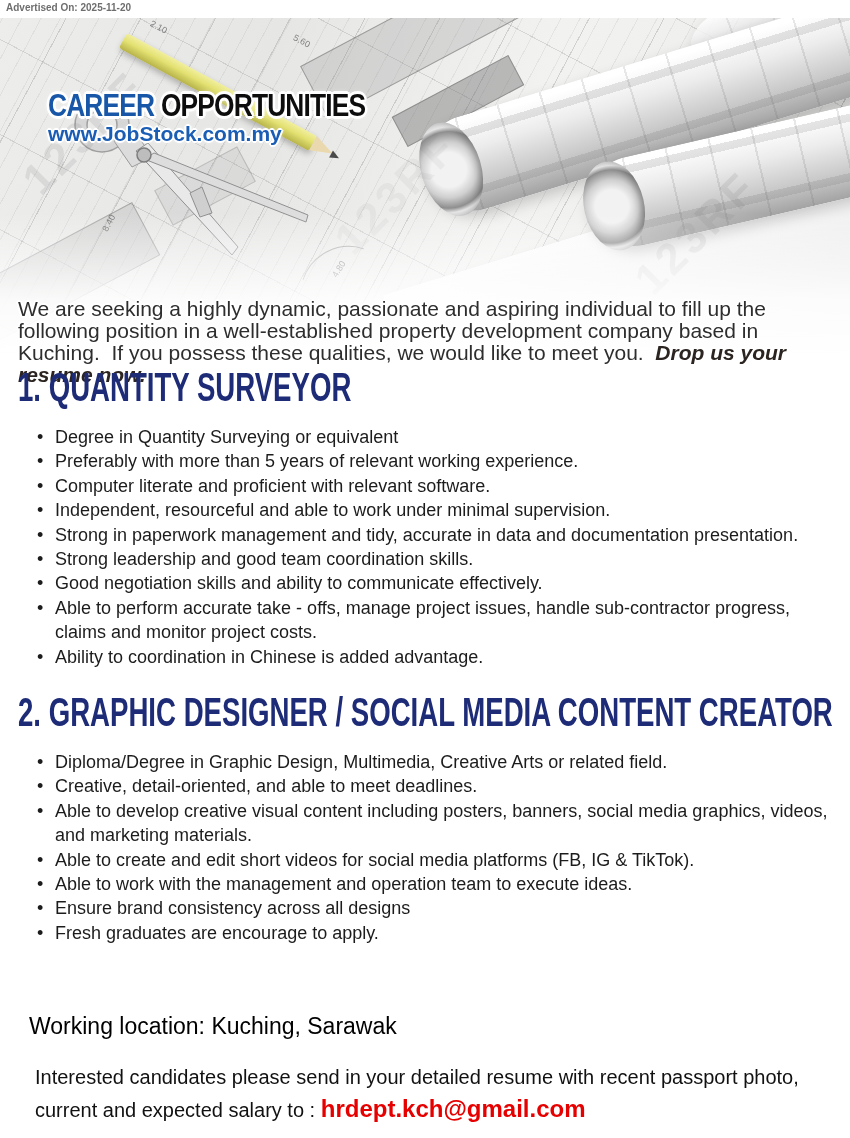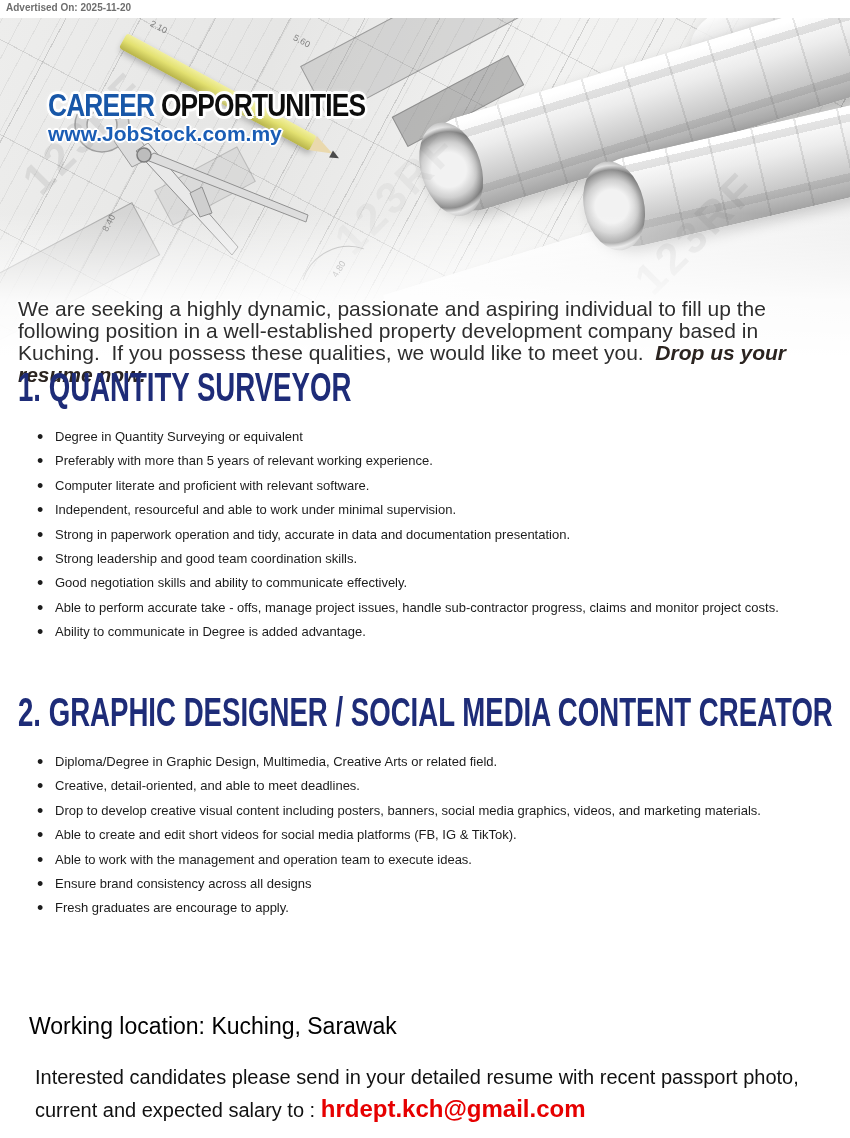--- a/index.html
+++ b/index.html
@@ -91,21 +91,21 @@
   .intro{position:absolute;left:18px;top:277px;width:818px;font-size:21px;line-height:22px;color:#2e2e2e;
     white-space:pre-wrap;
     text-shadow:2px 0 0 #fff,-2px 0 0 #fff,0 2px 0 #fff,0 -2px 0 #fff,1.5px 1.5px 0 #fff,-1.5px 1.5px 0 #fff,1.5px -1.5px 0 #fff,-1.5px -1.5px 0 #fff,0 0 5px #fff;}
   .intro .cta{font-weight:700;font-style:italic;color:#2b2420;}
   
   .job-title{position:absolute;left:18px;margin:0;font-size:40px;font-weight:700;color:#1e2c78;
     white-space:nowrap;transform:scaleX(0.69);transform-origin:left center;line-height:1;}
   .jt1{top:367px;}
   .jt2{top:692px;}
   .req-list{position:absolute;left:18px;width:812px;margin:0;padding:0;list-style:none;
-    font-size:13px;line-height:24.4px;color:#1c1c1c;}
+    font-size:18px;line-height:24.4px;color:#1c1c1c;}
   .rl1{top:425px;}
   .rl2{top:750px;}
   .req-list li{position:relative;padding-left:37px;}
   .req-list li::before{content:"\2022";position:absolute;left:19px;top:0;font-size:18px;color:#1c1c1c;}
   
   .location{position:absolute;left:29px;top:1013px;font-size:23px;color:#000;}
   .footer{position:absolute;left:35px;top:1062px;width:800px;font-size:20px;color:#111;}
   .footer .fl{white-space:pre-wrap;line-height:31px;}
   .footer .email{font-size:24px;font-weight:700;color:#e60000;}
 </style>
@@ -175,32 +175,32 @@
   </div>
 
   <p class="intro"><span>We are seeking a highly dynamic, passionate and aspiring individual to fill up the following position in a well-established property development company based in Kuching.  If you possess these qualities, we would like to meet you.  </span><span class="cta">Drop us your resume now.</span></p>
 
   <h1 class="job-title jt1">1. QUANTITY SURVEYOR</h1>
   <ul class="req-list rl1">
       <li>Degree in Quantity Surveying or equivalent</li>
       <li>Preferably with more than 5 years of relevant working experience.</li>
       <li>Computer literate and proficient with relevant software.</li>
       <li>Independent, resourceful and able to work under minimal supervision.</li>
-      <li>Strong in paperwork operation and tidy, accurate in data and documentation presentation.</li>
+      <li>Strong in paperwork management and tidy, accurate in data and documentation presentation.</li>
       <li>Strong leadership and good team coordination skills.</li>
       <li>Good negotiation skills and ability to communicate effectively.</li>
       <li>Able to perform accurate take - offs, manage project issues, handle sub-contractor progress, claims and monitor project costs.</li>
-      <li>Ability to communicate in Degree is added advantage.</li>
+      <li>Ability to coordination in Chinese is added advantage.</li>
     </ul>
 
   <h1 class="job-title jt2">2. GRAPHIC DESIGNER / SOCIAL MEDIA CONTENT CREATOR</h1>
   <ul class="req-list rl2">
       <li>Diploma/Degree in Graphic Design, Multimedia, Creative Arts or related field.</li>
       <li>Creative, detail-oriented, and able to meet deadlines.</li>
-      <li>Drop to develop creative visual content including posters, banners, social media graphics, videos, and marketing materials.</li>
+      <li>Able to develop creative visual content including posters, banners, social media graphics, videos, and marketing materials.</li>
       <li>Able to create and edit short videos for social media platforms (FB, IG &amp; TikTok).</li>
       <li>Able to work with the management and operation team to execute ideas.</li>
       <li>Ensure brand consistency across all designs</li>
       <li>Fresh graduates are encourage to apply.</li>
     </ul>
 
   <div class="location">Working location: Kuching, Sarawak</div>
 
   <div class="footer">
     <div class="fl">Interested candidates please send in your detailed resume with recent passport photo,</div>

